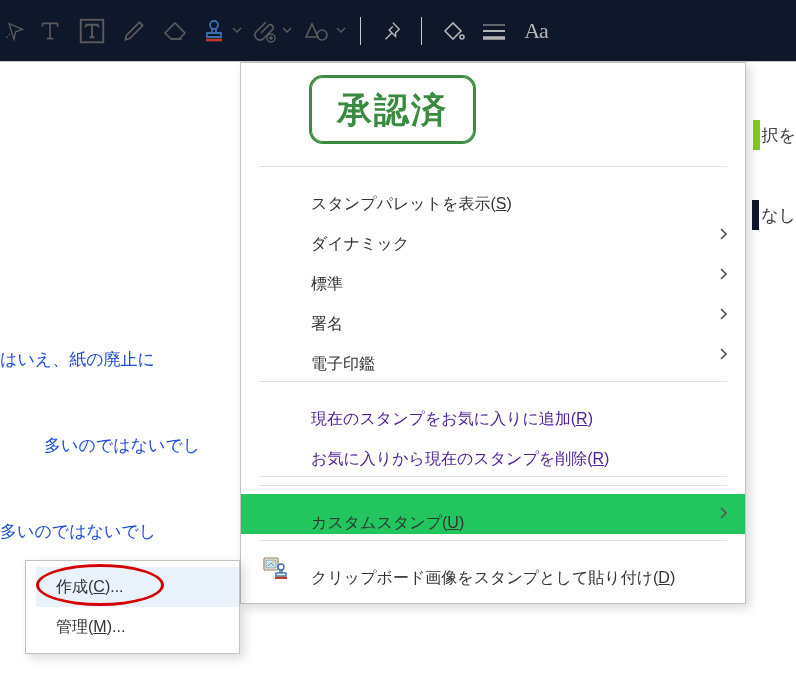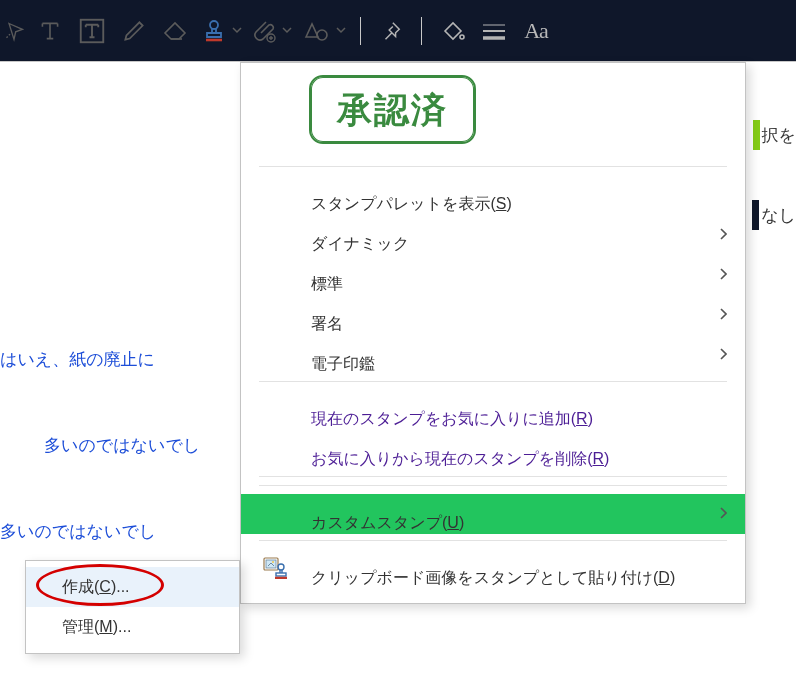--- a/index.html
+++ b/index.html
@@ -136,24 +136,25 @@
     background: #fff;
     border: 1px solid #c3c3c3;
     box-shadow: 4px 4px 10px rgba(0,0,0,0.15);
     box-sizing: border-box;
     padding: 6px 0;
   }
   .sub-item {
     display: flex;
     align-items: center;
     height: 40px;
-    padding-left: 36px;
+    padding-left: 20px;
     font-size: 16px;
     color: #333;
     position: relative;
+    margin-left: 10px;
   }
   .sub-item.highlight { background: #e9f2fb; }
   .sub-item .label u { text-decoration: underline; }
   .annot-ellipse {
     position: absolute;
     left: 36px;
     top: 564px;
     width: 122px;
     height: 36px;
     border: 3px solid #d40000;

